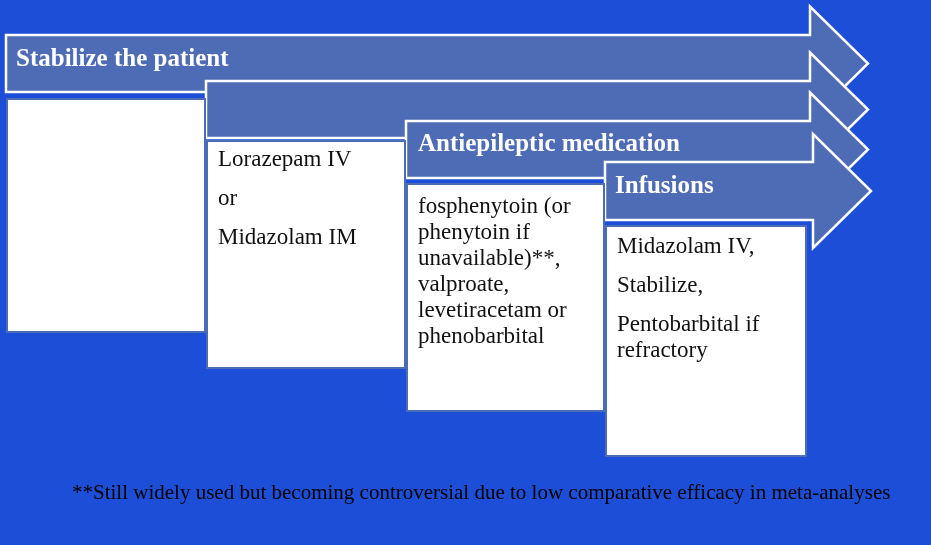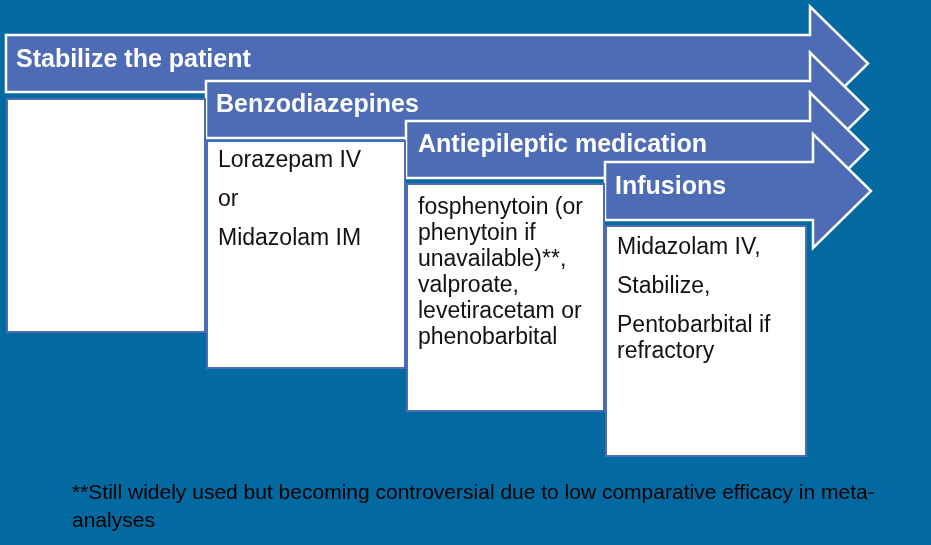--- a/index.html
+++ b/index.html
@@ -1,22 +1,22 @@
 <!DOCTYPE html>
 <html style="--arrow-fill: #4E6CB5; --box-border: #4C6DB6;"><head>
 <meta charset="utf-8">
 <style>
   html, body { margin: 0; padding: 0; background: #ffffff; }
   .canvas {
     position: relative;
     width: 931px;
     height: 545px;
-    background: #0369a1;
+    background: #1d4ed8;
     overflow: hidden;
-    font-family: Liberation Sans, sans-serif;
+    font-family: Liberation Serif, serif;
   }
   .arrow-layer {
     position: absolute;
     left: 0; top: 0;
     width: 931px; height: 545px;
   }
   .arrow-shape {
     fill: var(--arrow-fill, #4E6CB5);
     stroke: #ffffff;
     stroke-width: 2.5;
@@ -59,21 +59,20 @@
 <div class="canvas">
 
   <svg class="arrow-layer" width="931" height="545" viewBox="0 0 931 545" xmlns="http://www.w3.org/2000/svg">
     <polygon class="arrow-shape" points="6,35 810,35 810,6.5 868,63.5 810,120.5 810,92 6,92"></polygon>
     <polygon class="arrow-shape" points="206,81 810,81 810,52.5 868,109.5 810,166.5 810,138 206,138"></polygon>
     <polygon class="arrow-shape" points="406,121 810,121 810,92.5 868,149.5 810,206.5 810,178 406,178"></polygon>
     <polygon class="arrow-shape" points="605,162 813,162 813,134 871,191 813,248 813,220 605,220"></polygon>
   </svg>
 
   <div class="arrow-label" style="left:16px; top:43px;">Stabilize the patient</div>
-  <div class="arrow-label" style="left:216px; top:88px;">Benzodiazepines</div>
   <div class="arrow-label" style="left:418px; top:128px;">Antiepileptic medication</div>
   <div class="arrow-label" style="left:615px; top:170px;">Infusions</div>
 
   <div class="detail-box" style="left:6px; top:98px; width:200px; height:235px;">
   </div>
 
   <div class="detail-box" style="left:206px; top:140px; width:200px; height:229px;">
     <p>Lorazepam IV</p>
     <p>or</p>
     <p>Midazolam IM</p>

